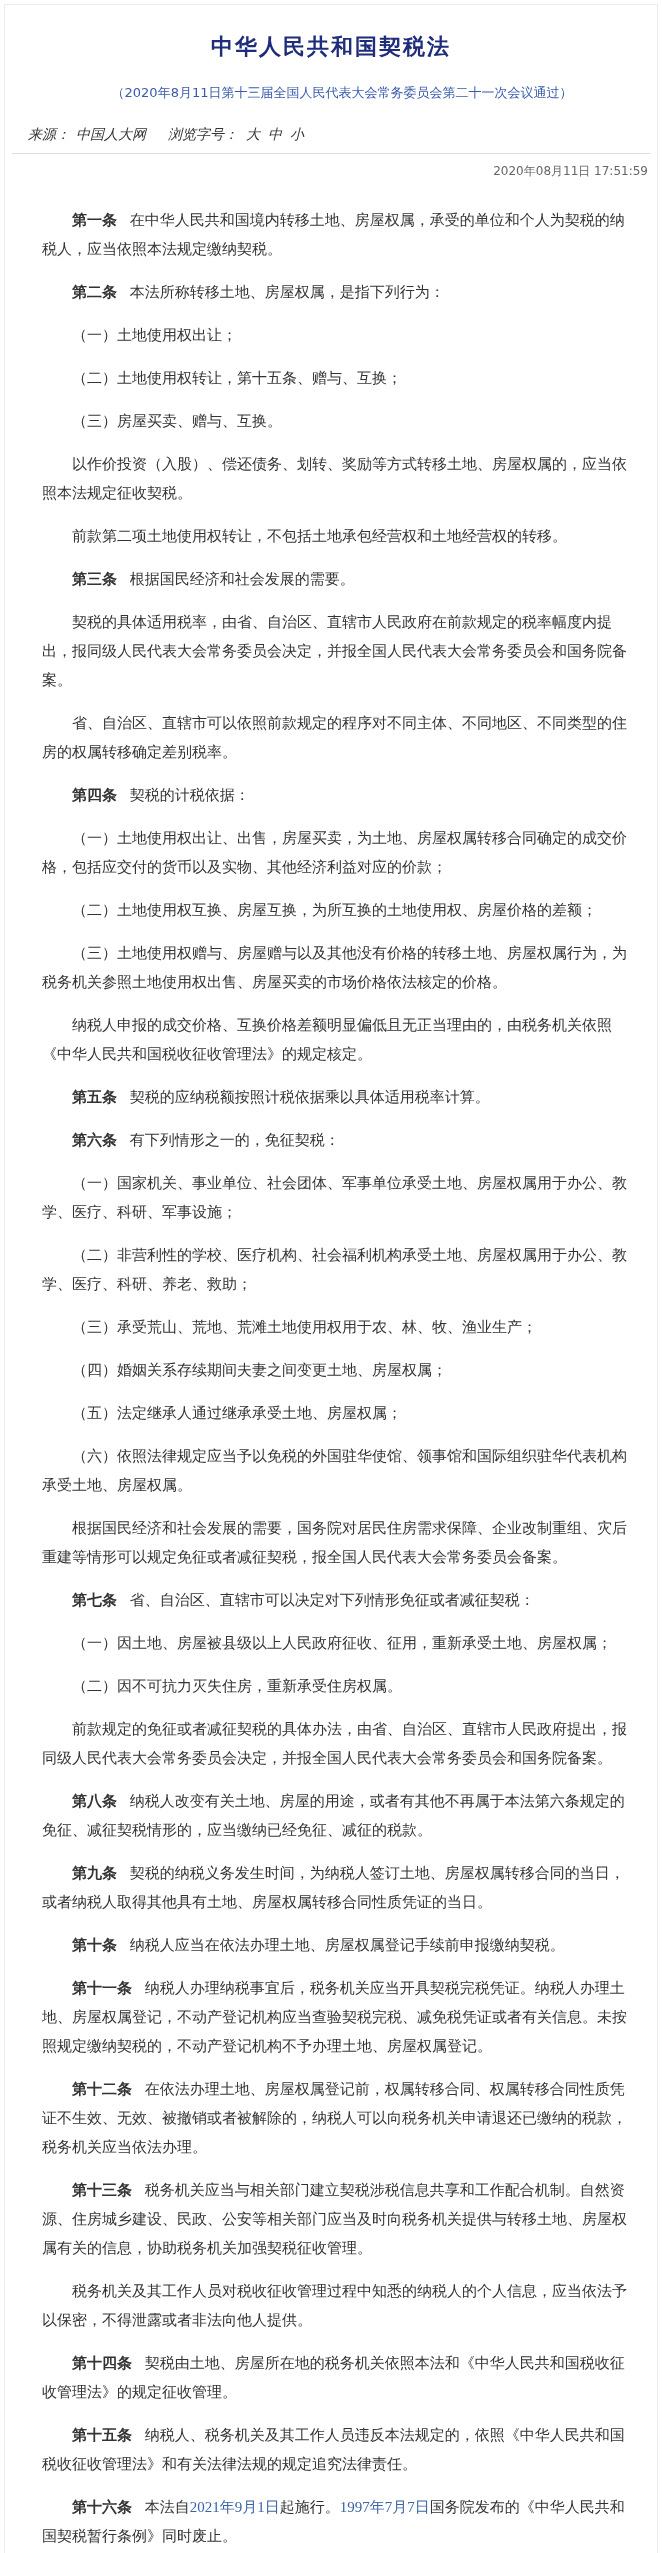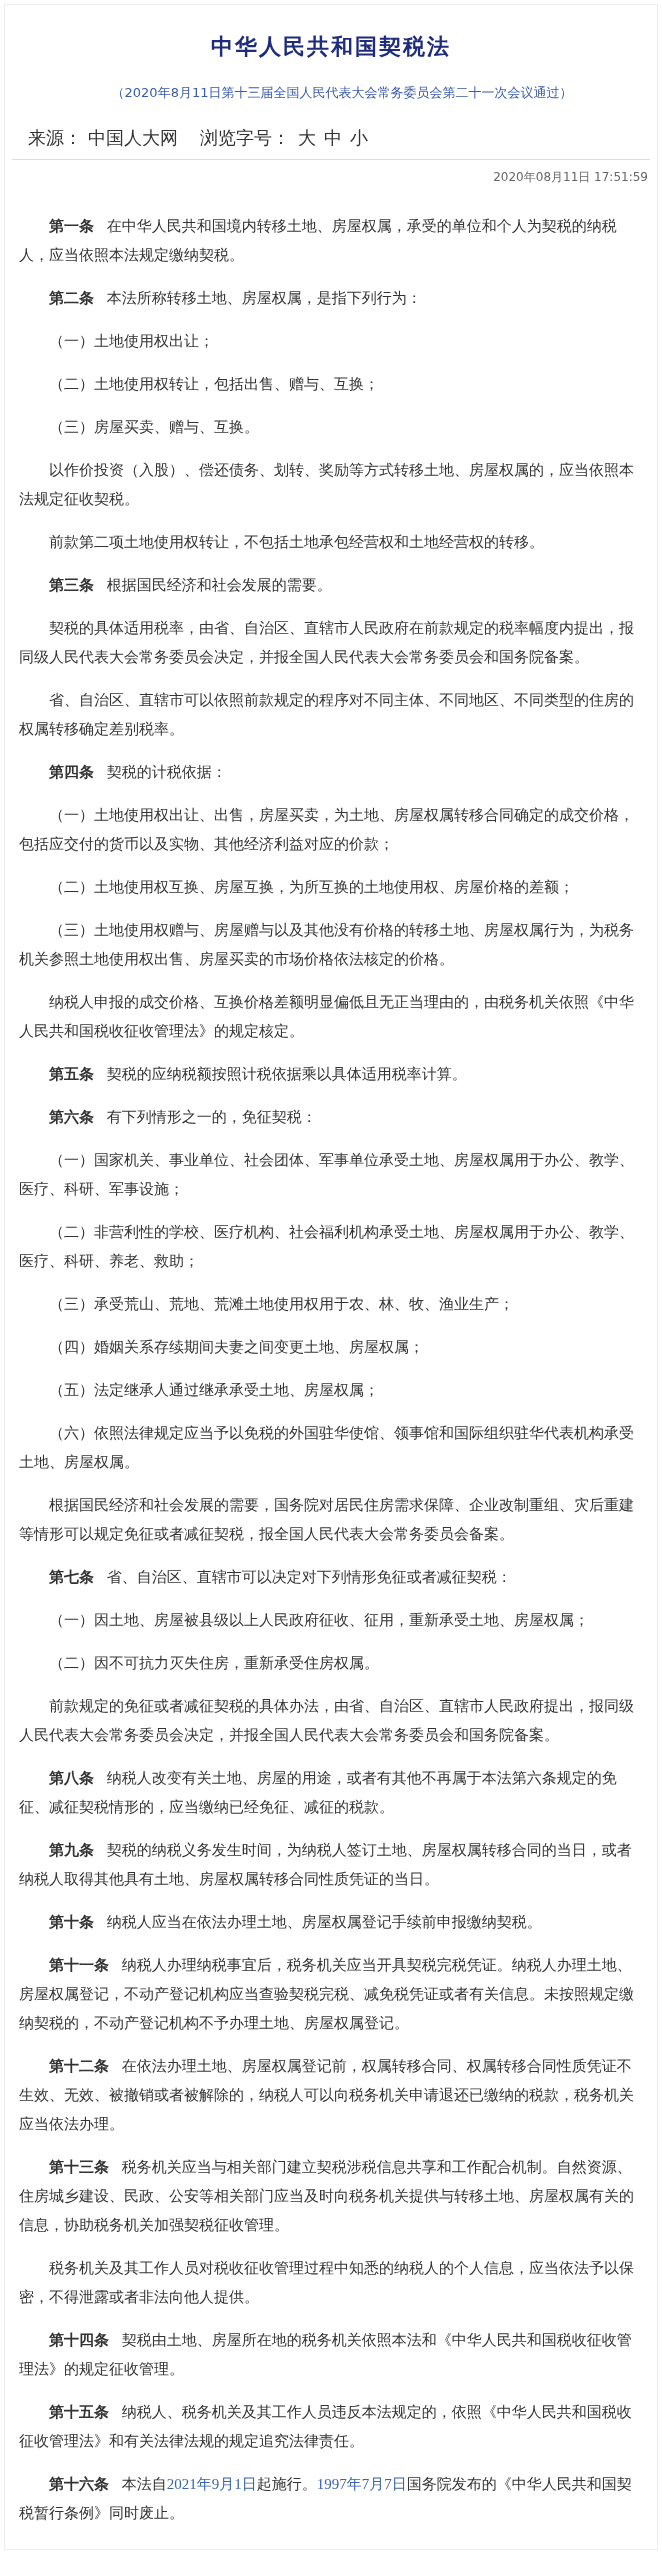--- a/index.html
+++ b/index.html
@@ -37,40 +37,42 @@
   .doc-subtitle {
     text-align: center;
     font-size: 13px;
     color: var(--subtitle-color, #3a5ba9);
     margin-top: 22px;
     margin-left: 22px;
   }
   .meta-row {
     margin: 24px 12px 0 12px;
     padding: 0 16px 9px 16px;
-    font-size: 18px;
+    font-size: 14px;
     color: var(--meta-color, #333333);
     border-bottom: 1px solid var(--divider-color, #dddddd);
+    font-style: italic;
   }
   .meta-row .source-value { margin-left: 6px; }
   .meta-row .size-label { margin-left: 22px; }
   .size-option {
     margin-left: 8px;
     cursor: pointer;
   }
   .timestamp {
     text-align: right;
     margin: 9px 14px 0 0;
     font-size: 12px;
     color: var(--timestamp-color, #666666);
     font-family: "DejaVu Sans", "Liberation Sans", sans-serif;
     padding-left: 20px;
   }
   .article-body {
     padding: 26px 28px 0 19px;
+    margin-left: 23px;
   }
   .para {
     font-size: 15px;
     line-height: 29px;
     color: var(--body-color, #333333);
     margin: 0 0 14px 0;
     text-indent: 2em;
     text-align: left;
     word-break: break-all;
   }
@@ -98,21 +100,21 @@
     <div class="meta-row">
       <span>来源：</span><span class="source-value">中国人大网</span><span class="size-label">浏览字号：</span><span class="size-option">大</span><span class="size-option">中</span><span class="size-option">小</span>
     </div>
 
     <div class="timestamp">2020年08月11日 17:51:59</div>
 
     <div class="article-body">
         <p class="para"><span class="head">第一条</span><span>在中华人民共和国境内转移土地、房屋权属，承受的单位和个人为契税的纳税人，应当依照本法规定缴纳契税。</span></p>
         <p class="para"><span class="head">第二条</span><span>本法所称转移土地、房屋权属，是指下列行为：</span></p>
         <p class="para"><span>（一）土地使用权出让；</span></p>
-        <p class="para"><span>（二）土地使用权转让，包括出售、赠与、互换；</span></p>
+        <p class="para"><span>（二）土地使用权转让，第十五条、赠与、互换；</span></p>
         <p class="para"><span>（三）房屋买卖、赠与、互换。</span></p>
         <p class="para"><span>以作价投资（入股）、偿还债务、划转、奖励等方式转移土地、房屋权属的，应当依照本法规定征收契税。</span></p>
         <p class="para"><span>前款第二项土地使用权转让，不包括土地承包经营权和土地经营权的转移。</span></p>
         <p class="para"><span class="head">第三条</span><span>根据国民经济和社会发展的需要。</span></p>
         <p class="para"><span>契税的具体适用税率，由省、自治区、直辖市人民政府在前款规定的税率幅度内提出，报同级人民代表大会常务委员会决定，并报全国人民代表大会常务委员会和国务院备案。</span></p>
         <p class="para"><span>省、自治区、直辖市可以依照前款规定的程序对不同主体、不同地区、不同类型的住房的权属转移确定差别税率。</span></p>
         <p class="para"><span class="head">第四条</span><span>契税的计税依据：</span></p>
         <p class="para"><span>（一）土地使用权出让、出售，房屋买卖，为土地、房屋权属转移合同确定的成交价格，包括应交付的货币以及实物、其他经济利益对应的价款；</span></p>
         <p class="para"><span>（二）土地使用权互换、房屋互换，为所互换的土地使用权、房屋价格的差额；</span></p>
         <p class="para"><span>（三）土地使用权赠与、房屋赠与以及其他没有价格的转移土地、房屋权属行为，为税务机关参照土地使用权出售、房屋买卖的市场价格依法核定的价格。</span></p>

